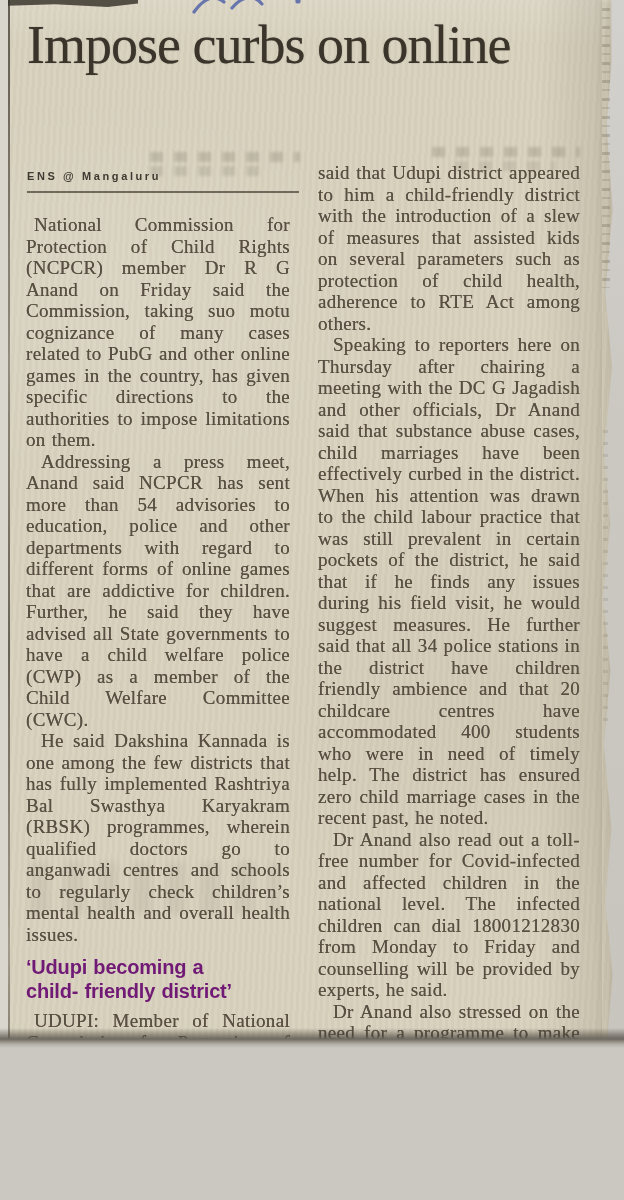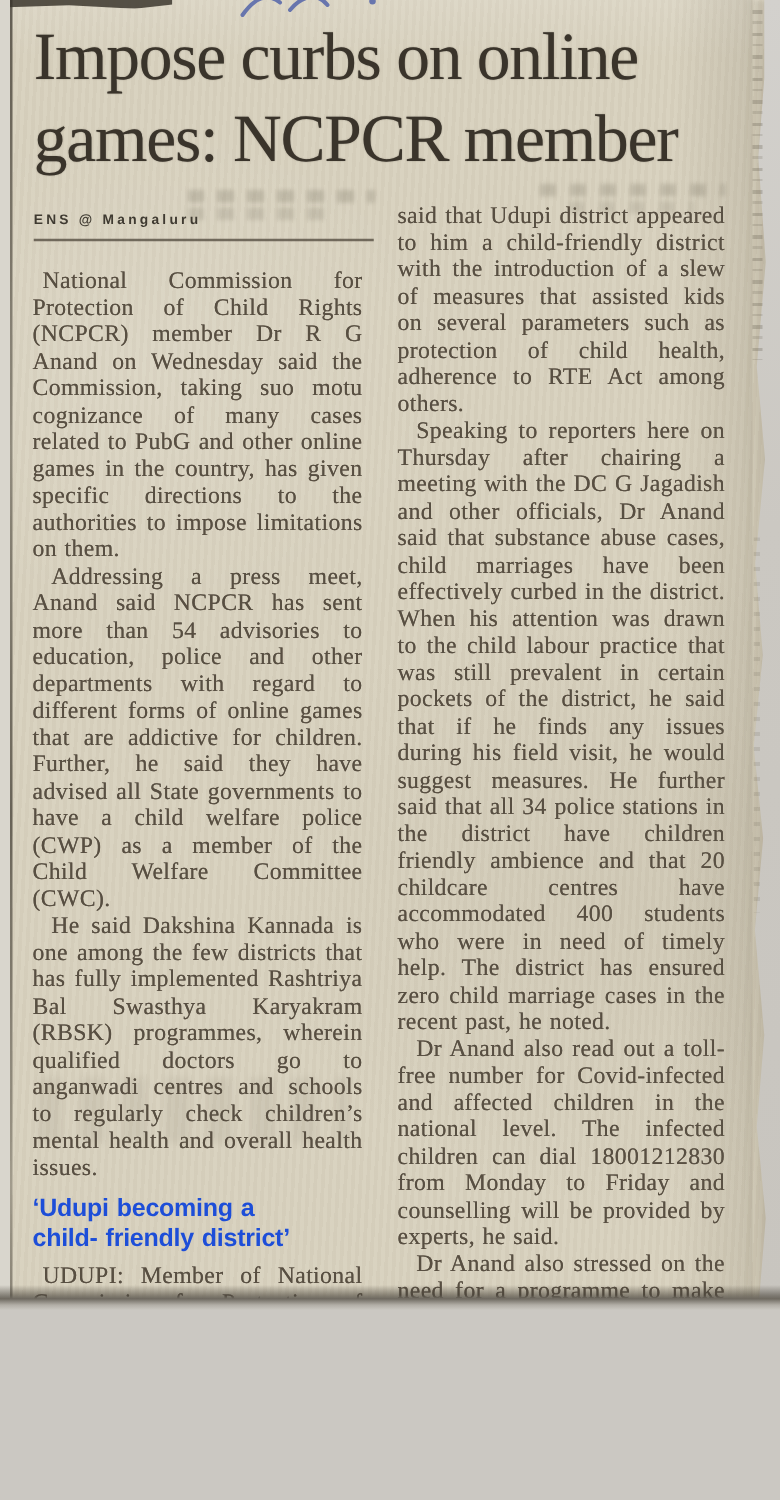--- a/index.html
+++ b/index.html
@@ -44,21 +44,21 @@
   .bp{
     margin:0;
     text-shadow:0 0 .5px rgba(88,79,66,.85);
     -webkit-hyphens:auto;hyphens:auto;
   }
   .ind{text-indent:15px;}
   .ind1{text-indent:8px;}
   .subhead{
     margin:10px 0 7px 0;text-align:left;
     font-family:"Liberation Sans", sans-serif;font-weight:700;
-    font-size:20px;line-height:24px;letter-spacing:-.2px;color:#1d4ed8;
+    font-size:20px;line-height:24px;letter-spacing:-.2px;color:#701a75;
   }
   
   .left-white{position:absolute;left:0;top:0;width:8px;height:100%;background:#d9d6cd;}
   .left-rule{
     position:absolute;left:8px;top:0;width:2px;height:1186px;
     background:linear-gradient(180deg, rgba(58,53,44,.75) 0%, rgba(58,53,44,.45) 30%,
       rgba(58,53,44,.7) 55%, rgba(58,53,44,.35) 80%, rgba(58,53,44,.7) 100%);
   }
   .topleft-mark{
     position:absolute;left:0;top:0;width:138px;height:7px;background:#3c372e;opacity:.85;
@@ -116,27 +116,26 @@
 
   <div class="topleft-mark"></div>
   <svg class="scribble" width="170" height="22" viewBox="0 0 170 22">
     <path d="M14,16 C 24,2 34,-2 44,6" fill="none" stroke="#4c5ea8" stroke-width="3.2" stroke-linecap="round"></path>
     <path d="M52,12 C 62,0 74,-2 82,8" fill="none" stroke="#4c5ea8" stroke-width="3.2" stroke-linecap="round"></path>
     <circle cx="118" cy="5" r="2.6" fill="#4c5ea8"></circle>
   </svg>
 
   <h1 class="headline">
     <span class="hl">Impose curbs on online</span>
-    <span class="hl">games: NCPCR member</span>
   </h1>
 
   <div class="byline">ENS @ Mangaluru</div>
 
   <div class="col col-left">
-    <p class="bp ind1">National Commission for Protection of Child Rights (NCPCR) member Dr R G Anand on Wednesday said the Commission, taking suo motu cognizance of many cases related to PubG and other online games in the country, has given specific directions to the authorities to impose limitations on them.</p>
+    <p class="bp ind1">National Commission for Protection of Child Rights (NCPCR) member Dr R G Anand on Friday said the Commission, taking suo motu cognizance of many cases related to PubG and other online games in the country, has given specific directions to the authorities to impose limitations on them.</p>
     <p class="bp ind">Addressing a press meet, Anand said NCPCR has sent more than 54 advisories to education, police and other departments with regard to different forms of online games that are addictive for children. Further, he said they have advised all State governments to have a child welfare police (CWP) as a member of the Child Welfare Committee (CWC).</p>
     <p class="bp ind">He said Dakshina Kannada is one among the few districts that has fully implemented Rashtriya Bal Swasthya Karyakram (RBSK) programmes, wherein qualified doctors go to anganwadi centres and schools to regularly check children’s mental health and overall health issues.</p>
     <h2 class="subhead">
       <span>‘Udupi becoming a</span><br>
       <span>child- friendly district’</span>
     </h2>
     <p class="bp ind1">UDUPI: Member of National Commission for Protection of Child Rights Dr R G Anand</p>
   </div>
 
   <div class="col col-right">

